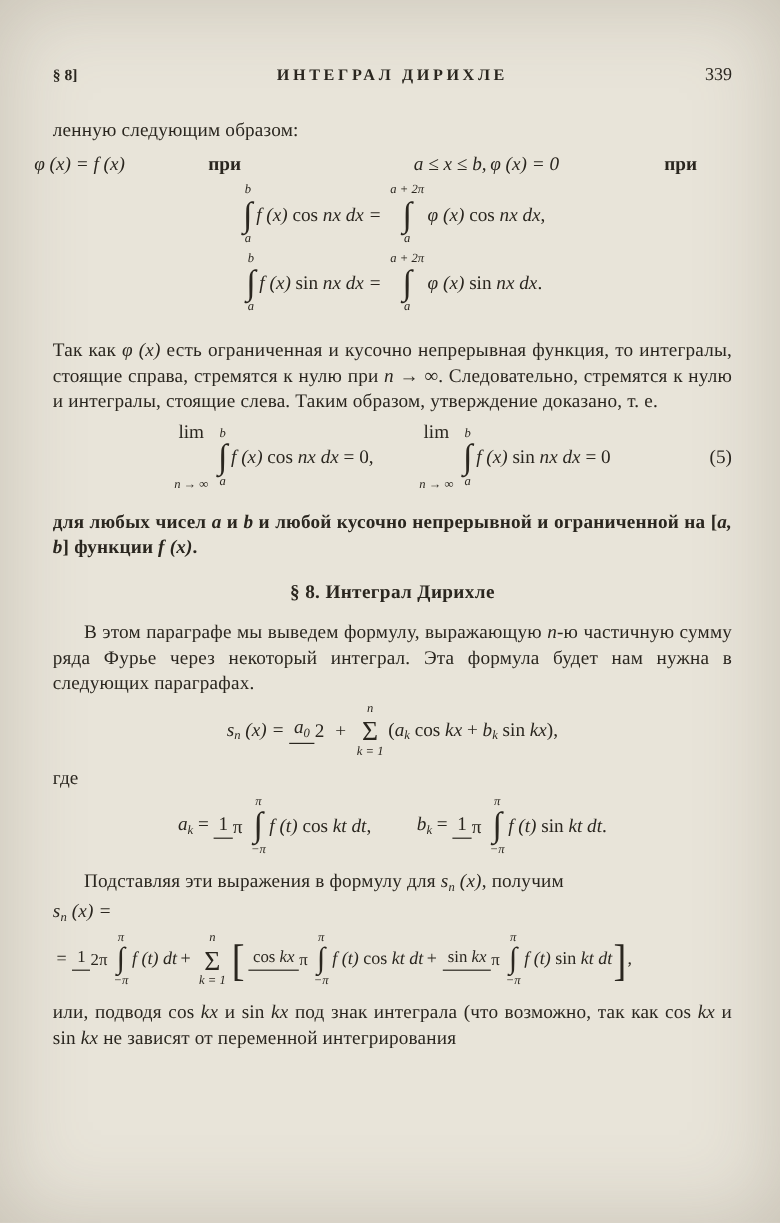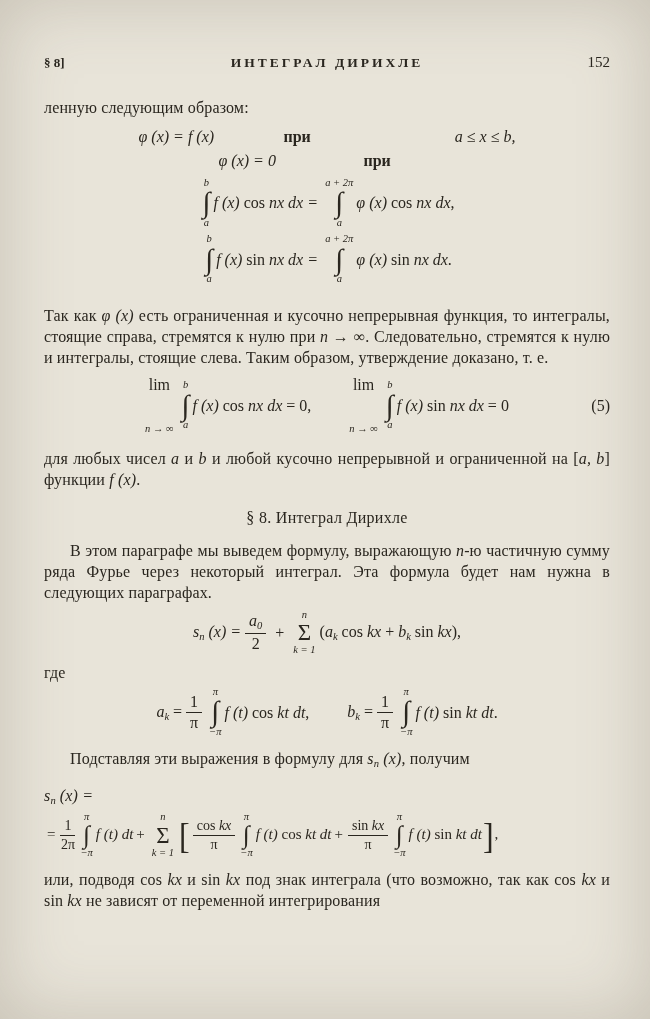--- a/index.html
+++ b/index.html
@@ -13,62 +13,62 @@
     color:#2a261f;font-size:16px;line-height:1.33;
   }
   .header{display:flex;align-items:baseline;margin-bottom:24px;}
   .hdr-sec{width:70px;font-size:13px;font-weight:700;}
   .hdr-title{flex:1;text-align:center;font-weight:700;font-size:13.5px;letter-spacing:3px;margin-top:16px;}
   .hdr-page{width:70px;text-align:right;font-size:15px;}
   .txt{margin:0;text-align:justify;letter-spacing:.15px;}
   .ind{text-indent:26px;}
   .it{font-style:italic;}
   .subg{font-size:.66em;font-style:italic;vertical-align:-.3em;letter-spacing:0;}
-  .mt6{margin-top:14px;} .mt8{margin-top:20px;} .mb2{margin-bottom:14px;}
+  .mt6{margin-top:14px;font-weight:bold;} .mt8{margin-top:20px;} .mb2{margin-bottom:2px;}
   .disp{display:flex;align-items:center;justify-content:center;margin:6px 0;}
-  .phiblock{flex-direction:column;gap:3px;margin:8px 0 4px;}
+  .phiblock{flex-direction:row;gap:3px;margin:8px 0 4px;}
   .phi-row{display:flex;align-items:baseline;}
   .phi-lhs{min-width:145px;}
   .phi-cond{min-width:72px;text-align:left;font-weight:bold;}
   .phi-range{min-width:160px;text-align:right;}
   .int{display:inline-flex;flex-direction:column;align-items:center;margin:0 3px;line-height:1;}
   .ilim{font-size:10.5px;font-style:italic;line-height:1;white-space:nowrap;}
   .iglyph{font-size:29px;line-height:.95;padding:1px 0;}
   .sum{display:inline-flex;flex-direction:column;align-items:center;margin:0 4px;line-height:1;}
   .slim{font-size:10.5px;font-style:italic;line-height:1;white-space:nowrap;}
   .sglyph{font-size:23px;line-height:1;padding:1px 0;}
   .limgrp{display:inline-flex;flex-direction:column;align-items:center;margin-right:5px;line-height:1;gap:28px;}
   .limword{font-size:16px;line-height:1;}
   .limsub{font-size:10.5px;font-style:italic;margin-top:3px;white-space:nowrap;}
-  .frac{display:inline-flex;flex-direction:column;align-items:center;margin:0 4px;line-height:1.12;}
+  .frac{display:inline-flex;align-items:center;margin:0 4px;line-height:1.12;}
   .frac .num{border-bottom:1px solid #2a261f;padding:0 4px 1px;white-space:nowrap;}
   .frac .den{padding-top:1px;white-space:nowrap;}
   .op{margin:0 5px;}
   .mbody{white-space:nowrap;}
   .wgap{width:38px;display:inline-block;}
   .eq5{position:relative;margin:8px 0;}
   .eqtag{position:absolute;right:0;}
-  .heading{text-align:center;font-weight:400;margin:16px 0 12px;font-size:16px;letter-spacing:.3px;}
+  .heading{text-align:center;font-weight:700;margin:16px 0 12px;font-size:16px;letter-spacing:.3px;}
   .leftline{margin:2px 0;}
   .eqab{margin:4px 0 10px;}
   .eqbig{font-size:15px;justify-content:flex-start;margin:4px 0 10px;}
   .eqbig .iglyph{font-size:25px;}
   .eqbig .op{margin:0 3px;}
   .eqbig .frac{margin:0 2px;font-size:14px;}
   .bigbr{display:inline-block;font-size:32px;line-height:1;margin:0 1px;transform:scaleY(1.15);}
 </style>
 </head>
 <body>
 
 <div class="sheet">
 
   <div class="header">
     <span class="hdr-sec">§ 8]</span>
     <span class="hdr-title">ИНТЕГРАЛ ДИРИХЛЕ</span>
-    <span class="hdr-page">152</span>
+    <span class="hdr-page">339</span>
   </div>
 
   <p class="txt">ленную следующим образом:</p>
 
   <div class="disp phiblock">
     <div class="phi-row">
       <span class="phi-lhs"><span class="it">φ (x) = f (x)</span></span>
       <span class="phi-cond">при</span>
       <span class="phi-range"><span class="it">a ≤ x ≤ b,</span></span>
     </div>

